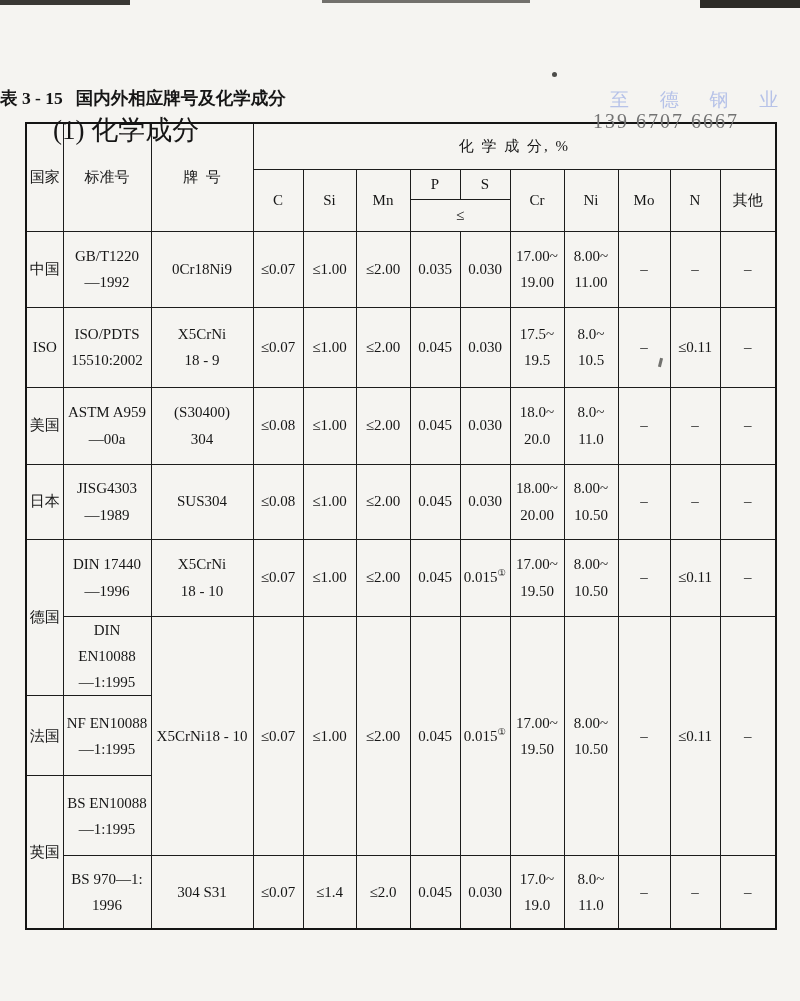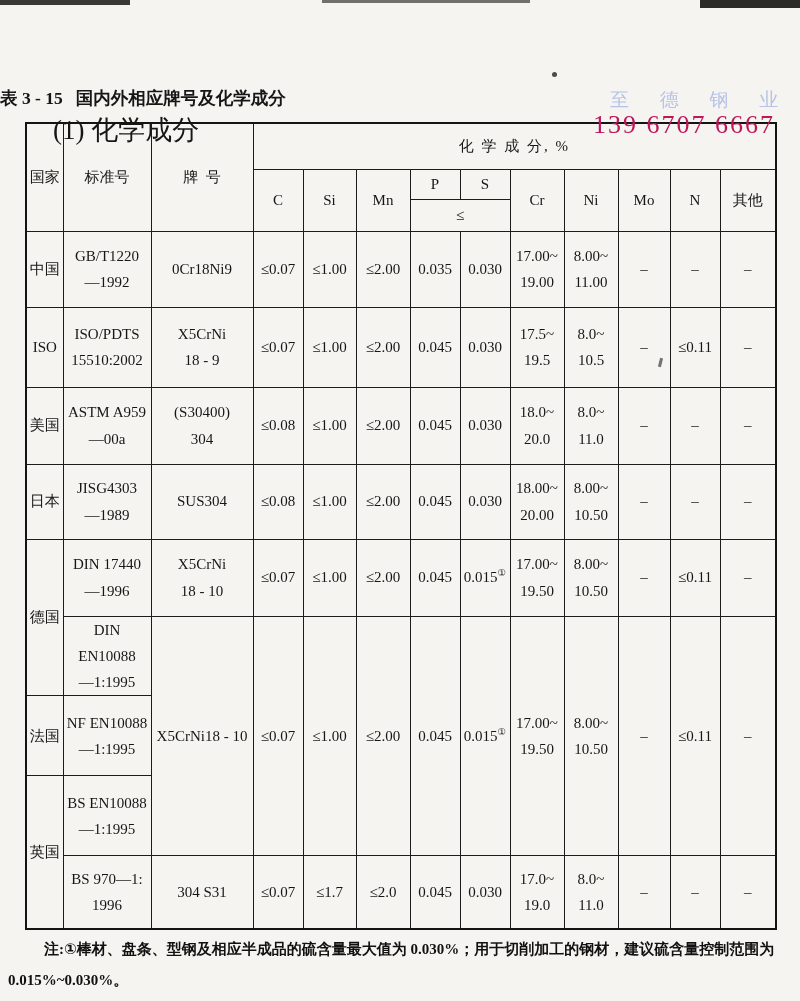--- a/index.html
+++ b/index.html
@@ -30,21 +30,21 @@
     position:absolute; left:0; top:86px; width:100%;
     font-size:17.5px; font-weight:bold; white-space:pre;
   }
   .watermark { position:absolute; left:16px; top:0; width:100%; height:100%; pointer-events:none; z-index:6; }
   .wm-brand {
     position:absolute; left:594px; top:87px;
     font-size:19px; letter-spacing:13px; white-space:pre; color:#b6c2e8;
   }
   .wm-phone {
     position:absolute; left:577px; top:110px;
-    font-size:26px; letter-spacing:2px; white-space:pre; color:#be185d;
+    font-size:20px; letter-spacing:2px; white-space:pre; color:#737373;
   }
 
   table.comp {
     position:absolute; left:25px; top:122px; width:750px;
     border-collapse:collapse; table-layout:fixed;
     border:2.5px solid #141414;
   }
   table.comp td {
     border:1.6px solid #1c1c1c;
     text-align:center; vertical-align:middle;
@@ -254,31 +254,29 @@
         <td class="cty" rowspan="2">英国</td>
         <td class="std">BS EN10088
 —1:1995</td>
       </tr>
 
       <tr class="r9">
         <td class="std">BS 970—1:
 1996</td>
         <td class="grd">304 S31</td>
         <td class="val">≤0.07</td>
-        <td class="val">≤1.7</td>
+        <td class="val">≤1.4</td>
         <td class="val">≤2.0</td>
         <td class="val">0.045</td>
         <td class="val">0.030</td>
         <td class="val">17.0~
 19.0</td>
         <td class="val">8.0~
 11.0</td>
         <td class="val">–</td>
         <td class="val">–</td>
         <td class="val">–</td>
       </tr>
     </tbody>
   </table>
 
-  <p class="note">注:①棒材、盘条、型钢及相应半成品的硫含量最大值为 0.030%；用于切削加工的钢材，建议硫含量控制范围为
-0.015%~0.030%。</p>
 
 </div>
 
 </body></html>

